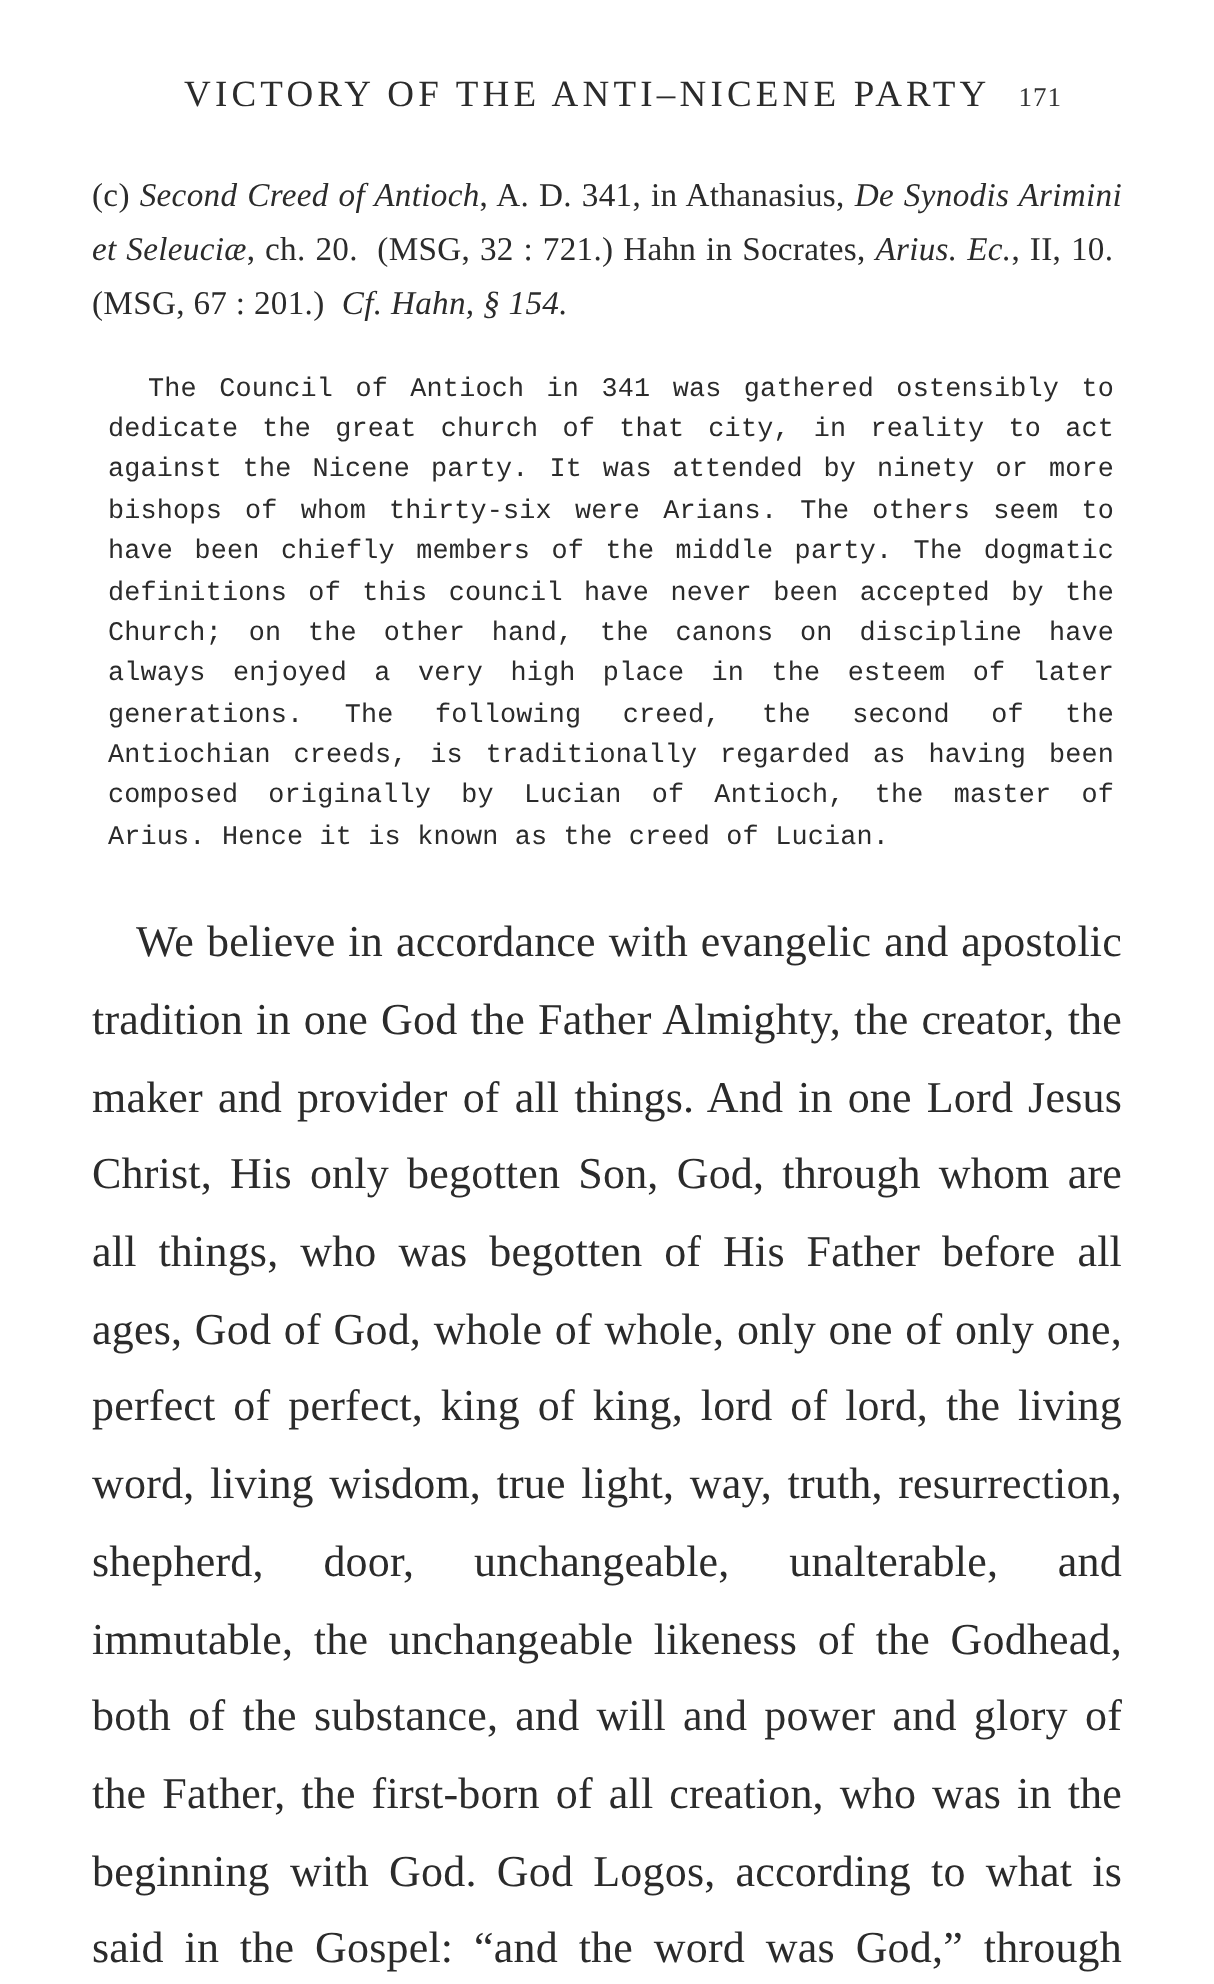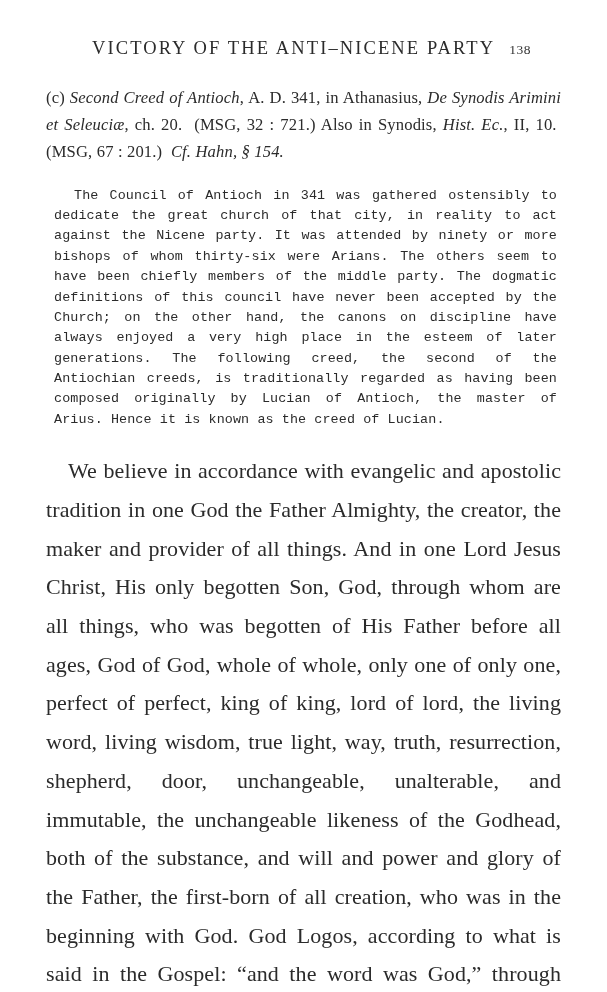--- a/index.html
+++ b/index.html
@@ -79,33 +79,33 @@
   }
   .creed .indent { display: inline-block; width: 22px; }
 </style>
 </head>
 <body>
 
 <div class="page">
 
   <div class="running-head">
     <span class="title">VICTORY OF THE ANTI–NICENE PARTY</span>
-    <span class="folio">138</span>
+    <span class="folio">171</span>
   </div>
 
   <p class="citation">
     <span>(c)</span>
     <i>Second Creed of Antioch</i><span>,</span>
     <span>A. D. 341</span><span>,</span>
     <span>in Athanasius,</span>
     <i>De Synodis Arimini et Seleuciæ</i><span>,</span>
     <span>ch. 20.</span>&nbsp;
     <span>(MSG, 32 : 721.)</span>
-    <span>Also in Synodis,</span>
-    <i>Hist. Ec.</i><span>,</span>
+    <span>Hahn in Socrates,</span>
+    <i>Arius. Ec.</i><span>,</span>
     <span>II, 10.</span>&nbsp;
     <span>(MSG, 67 : 201.)</span>&nbsp;
     <i>Cf. Hahn, § 154.</i>
   </p>
 
   <p class="note">
     <span class="indent"></span><span>The Council of Antioch in 341 was gathered ostensibly to dedicate the great church of that city, in reality to act against the Nicene party. It was attended by ninety or more bishops of whom thirty-six were Arians.  The others seem to have been chiefly members of the middle party.  The dogmatic definitions of this council have never been accepted by the Church; on the other hand, the canons on discipline have always enjoyed a very high place in the esteem of later generations.  The following creed, the second of the Antiochian creeds, is traditionally regarded as having been composed originally by Lucian of Antioch, the master of Arius.  Hence it is known as the creed of Lucian.</span>
   </p>
 
   <p class="creed">

